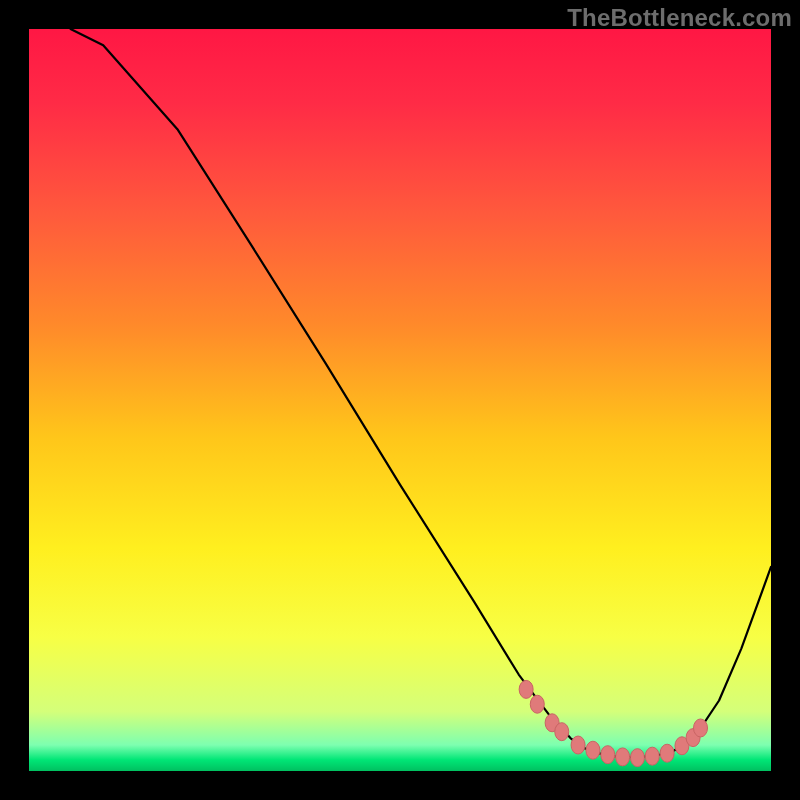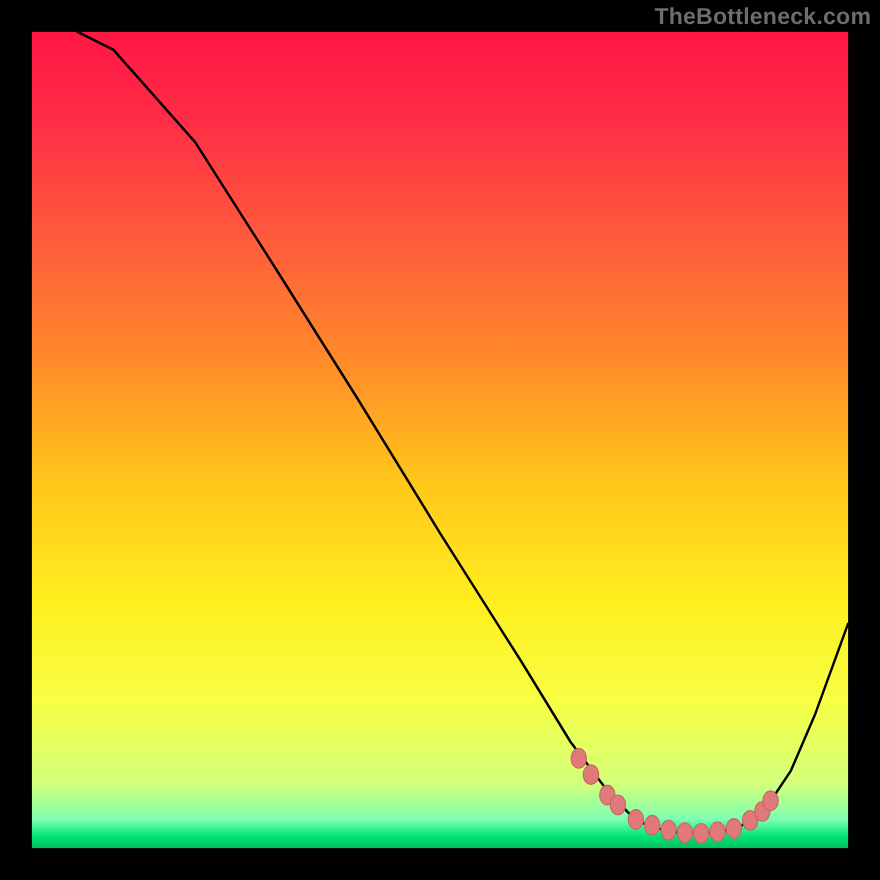--- a/index.html
+++ b/index.html
@@ -18,21 +18,21 @@
   svg {
     position: absolute;
     top: 0;
     left: 0;
   }
   .attribution {
     position: absolute;
     top: 4px;
     right: 8px;
     font-family: Arial, Helvetica, sans-serif;
-    font-size: 21px;
+    font-size: 24px;
     font-weight: 600;
     color: #6d6d6d;
     letter-spacing: 0.2px;
   }
 </style>
 </head>
 <body>
 
 <div class="canvas-wrap">
   <svg id="chart-svg" width="800" height="800" viewBox="0 0 800 800">

